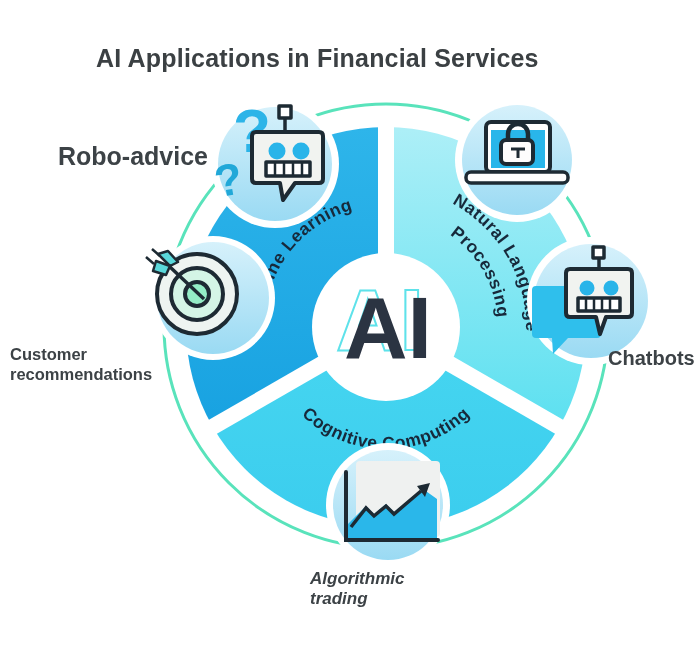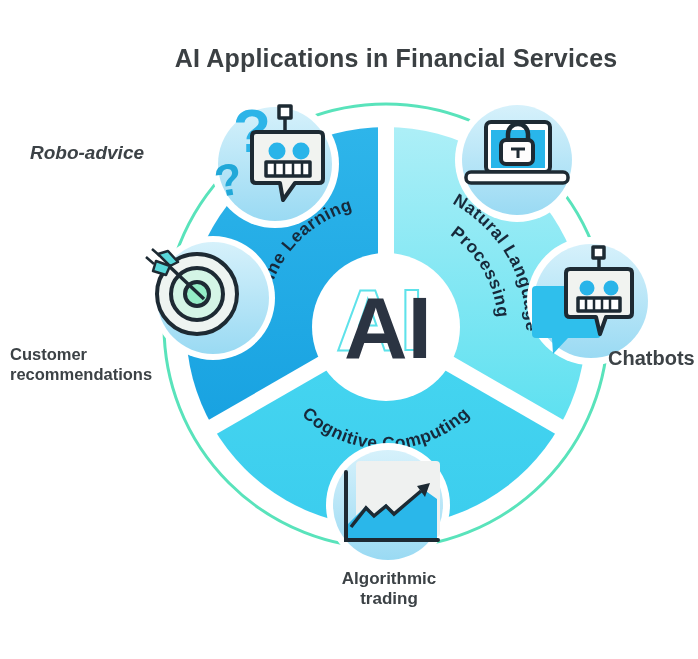--- a/index.html
+++ b/index.html
@@ -1,26 +1,26 @@
 <!DOCTYPE html>
 <html><head>
 <meta charset="utf-8">
 <style>
   html,body{margin:0;padding:0;background:#ffffff;}
   #stage{position:relative;width:698px;height:659px;background:#ffffff;overflow:hidden;
          font-family:"Liberation Sans",sans-serif;}
   #stage svg{position:absolute;left:0;top:0;}
   .label{position:absolute;font-weight:bold;color:#3c4246;white-space:pre-line;
          font-family:"Liberation Sans",sans-serif;}
-  #title{left:96px;top:44px;width:600px;text-align:center;font-size:25px;color:#3b4043;letter-spacing:.2px;}
-  #lbl-robo{left:30px;top:142px;width:178px;text-align:left;font-size:19px;font-style:italic;}
+  #title{left:96px;top:44px;width:600px;text-align:left;font-size:25px;color:#3b4043;letter-spacing:.2px;}
+  #lbl-robo{left:30px;top:142px;width:178px;text-align:right;font-size:25px;}
   #lbl-aml{left:556px;top:170px;width:140px;font-size:17px;line-height:1.2;}
   #lbl-customer{left:10px;top:345px;width:176px;text-align:left;font-size:16.5px;line-height:1.2;}
   #lbl-chatbots{left:608px;top:347px;width:90px;font-size:20px;}
-  #lbl-algo{left:310px;top:569px;width:158px;text-align:center;font-size:17px;line-height:1.2;}
+  #lbl-algo{left:310px;top:569px;width:158px;text-align:left;font-size:17px;line-height:1.2;font-style:italic;}
   svg text{font-family:"Liberation Sans",sans-serif;}
   .arc-text{font-size:17.5px;font-weight:bold;fill:#17293b;letter-spacing:.5px;}
   .ai-main{font-size:88px;font-weight:bold;fill:#2b3442;}
   .ai-ghost{font-size:88px;font-weight:bold;fill:none;stroke:#5ee2ea;stroke-width:2;}
   .qmark-big{font-size:62px;font-weight:bold;fill:#2cb4e8;}
   .qmark-small{font-size:45px;font-weight:bold;fill:#21a8d8;}
   .outline{stroke:#1d2a33;stroke-linejoin:round;}
 </style>
 </head>
 <body>

